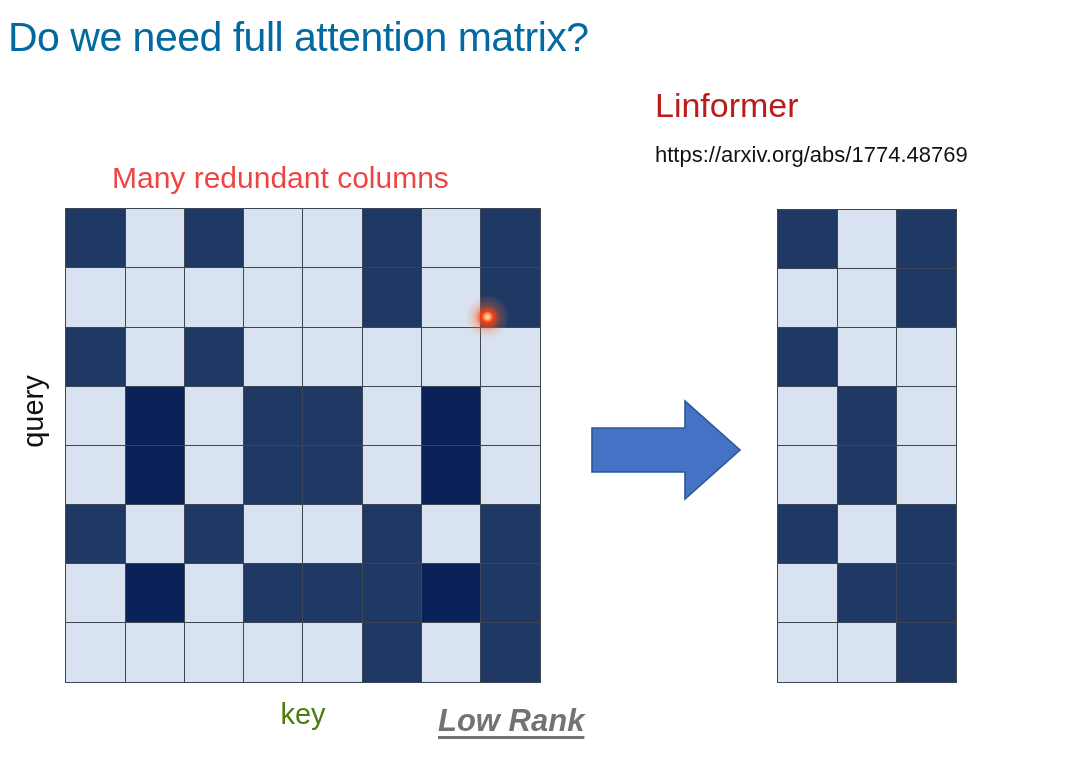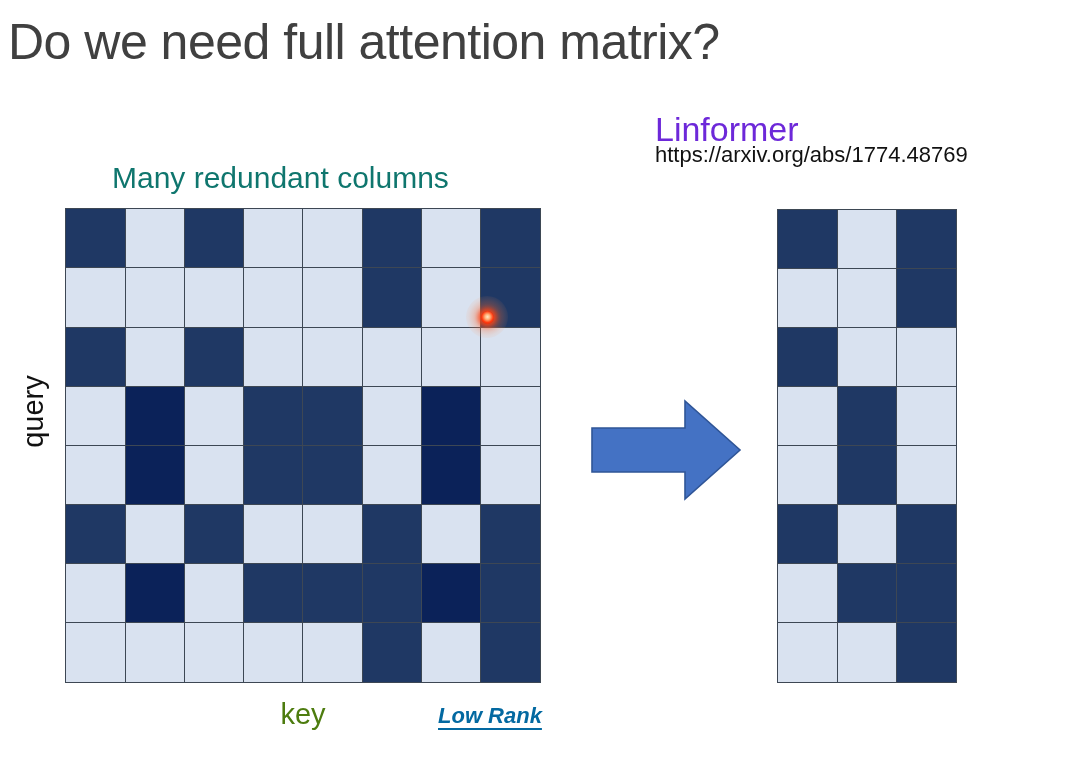--- a/index.html
+++ b/index.html
@@ -16,59 +16,59 @@
     font-family: "Liberation Sans", sans-serif;
     color: #111111;
     -webkit-font-smoothing: antialiased;
   }
 
   
   #slide-title {
     position: absolute;
     left: 8px;
     top: 16px;
-    font-size: 50px;
+    font-size: 41px;
     font-weight: 400;
     letter-spacing: -0.5px;
     line-height: 1.05;
     white-space: nowrap;
-    color: #404040;
+    color: #0369a1;
   }
 
   
   #linformer-name {
     position: absolute;
     left: 655px;
-    top: 112px;
+    top: 88px;
     font-size: 34px;
     font-weight: 400;
     line-height: 1.05;
     white-space: nowrap;
-    color: #6d28d9;
+    color: #b91c1c;
   }
   #linformer-url {
     position: absolute;
     left: 655px;
     top: 143px;
     font-size: 22px;
     font-weight: 400;
     line-height: 1.05;
     white-space: nowrap;
     color: #111111;
   }
 
   
   #redundant-caption {
     position: absolute;
     left: 112px;
     top: 161px;
     font-size: 30px;
     font-weight: 400;
     white-space: nowrap;
-    color: #0f766e;
+    color: #ef4444;
   }
 
   
   #query-axis-label {
     position: absolute;
     left: -12px;
     top: 395px;
     width: 90px;
     text-align: center;
     font-size: 29px;
@@ -86,27 +86,27 @@
     font-size: 29px;
     white-space: nowrap;
     color: #4d7c0f;
   }
 
   
   #low-rank-label {
     position: absolute;
     left: 438px;
     top: 703px;
-    font-size: 22px;
+    font-size: 31px;
     font-weight: bold;
     font-style: italic;
     text-decoration: underline;
     text-underline-offset: 5px;
     white-space: nowrap;
-    color: #0369a1;
+    color: #737373;
   }
 
   
   .matrix {
     position: absolute;
     display: grid;
     box-sizing: border-box;
   }
   #attention-matrix-full {
     left: 66px;

